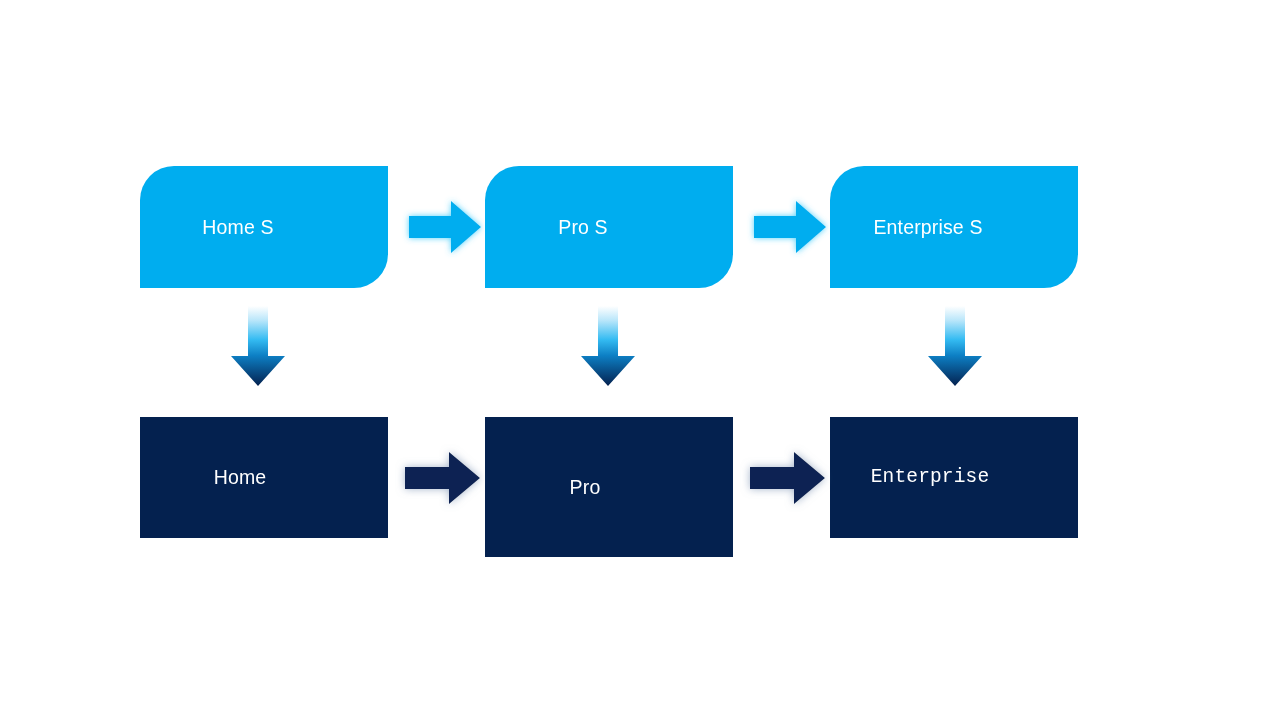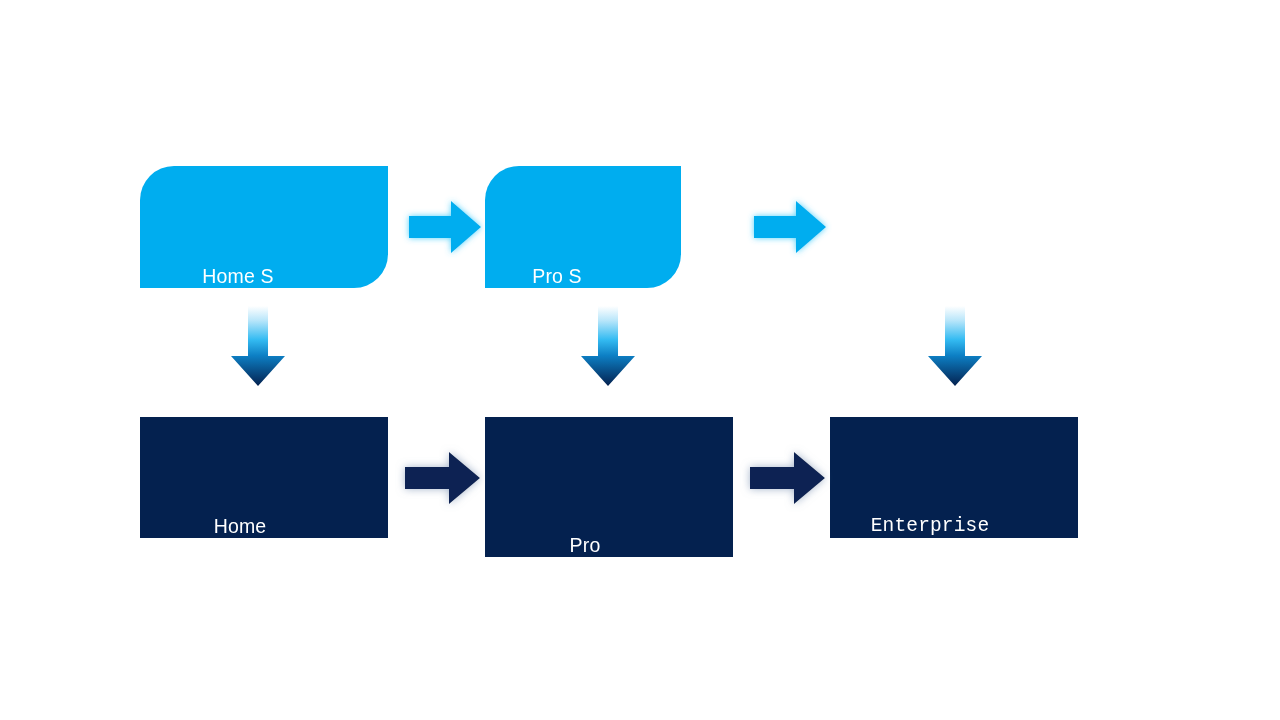--- a/index.html
+++ b/index.html
@@ -21,21 +21,21 @@
     position: absolute;
     left: 0; top: 0;
     width: 1280px;
     height: 720px;
   }
 
   
   .node {
     position: absolute;
     display: flex;
-    align-items: flex-end;
+    align-items: center;
     box-sizing: border-box;
   }
   .node .node-label {
     display: block;
     width: 100%;
     text-align: center;
     color: #ffffff;
     font-size: 19.5px;
     font-weight: 400;
     letter-spacing: 0.15px;
@@ -51,21 +51,21 @@
   
   .node-product {
     background: #04214F;
     border-radius: 0;
   }
   .node-service .node-label { padding-right: 52px; }
   .node-product .node-label { padding-right: 48px; }
 
   
   #node-home-s       { left: 140px; top: 166px; width: 248px; height: 122px; }
-  #node-pro-s        { left: 485px; top: 166px; width: 196px; height: 122px; }
+  #node-pro-s        { left: 485px; top: 166px; width: 248px; height: 122px; }
   #node-enterprise-s { left: 830px; top: 166px; width: 248px; height: 122px; }
 
   
   #node-home       { left: 140px; top: 417px; width: 248px; height: 121px; }
   #node-pro        { left: 485px; top: 417px; width: 248px; height: 140px; }
   #node-enterprise { left: 830px; top: 417px; width: 248px; height: 121px; font-family: Liberation Mono, monospace; }
 
   
   .arrow {
     position: absolute;
@@ -91,20 +91,23 @@
 <div id="canvas">
 
   <div class="node node-service" id="node-home-s">
     <span class="node-label">Home S</span>
   </div>
 
   <div class="node node-service" id="node-pro-s">
     <span class="node-label">Pro S</span>
   </div>
 
+  <div class="node node-service" id="node-enterprise-s">
+    <span class="node-label">Enterprise S</span>
+  </div>
 
   <div class="node node-product" id="node-home">
     <span class="node-label">Home</span>
   </div>
 
   <div class="node node-product" id="node-pro">
     <span class="node-label">Pro</span>
   </div>
 
   <div class="node node-product" id="node-enterprise">

